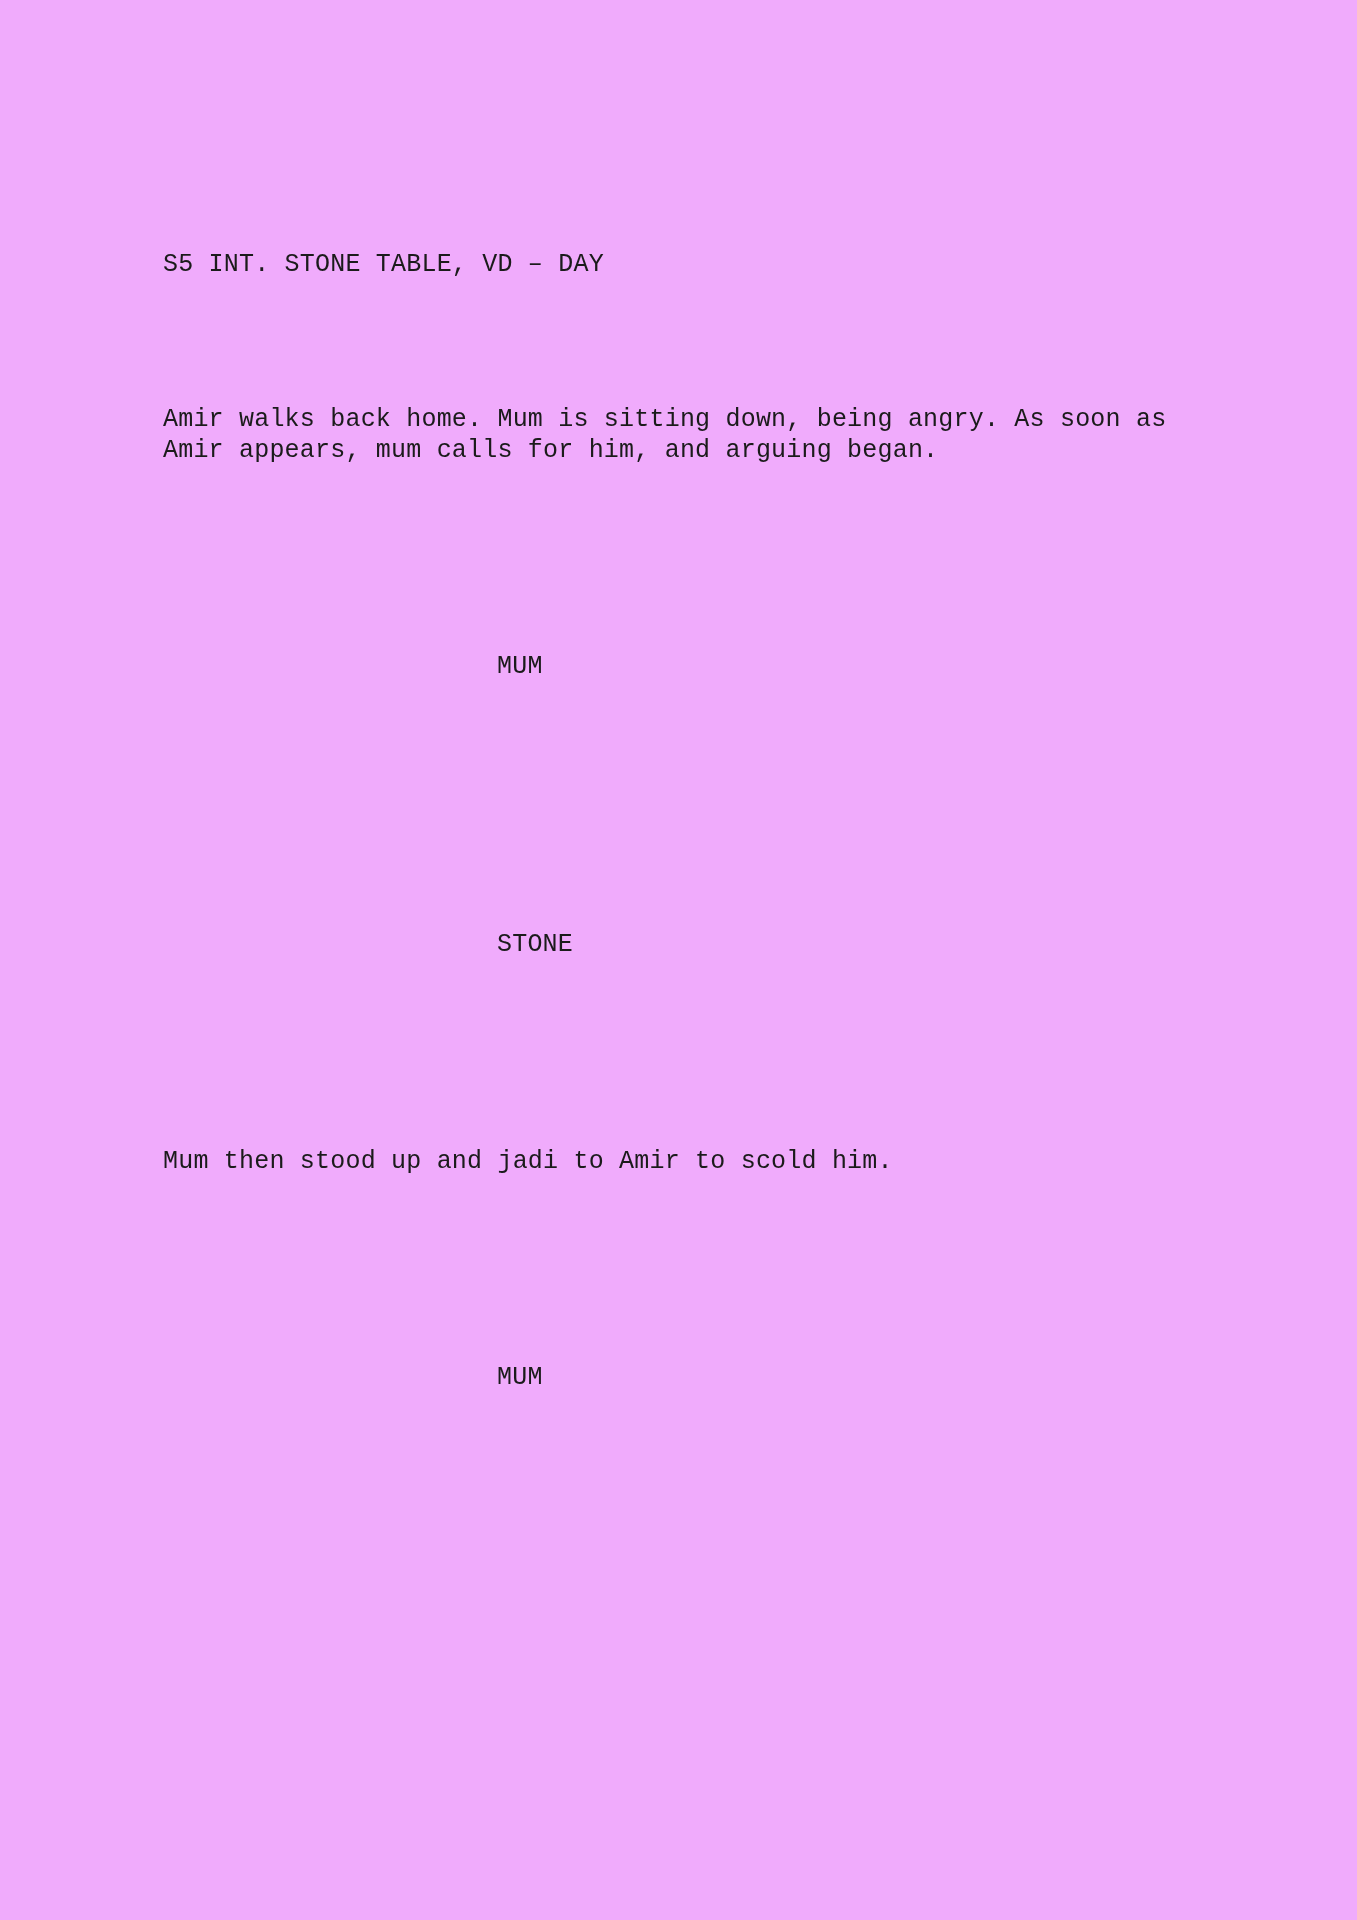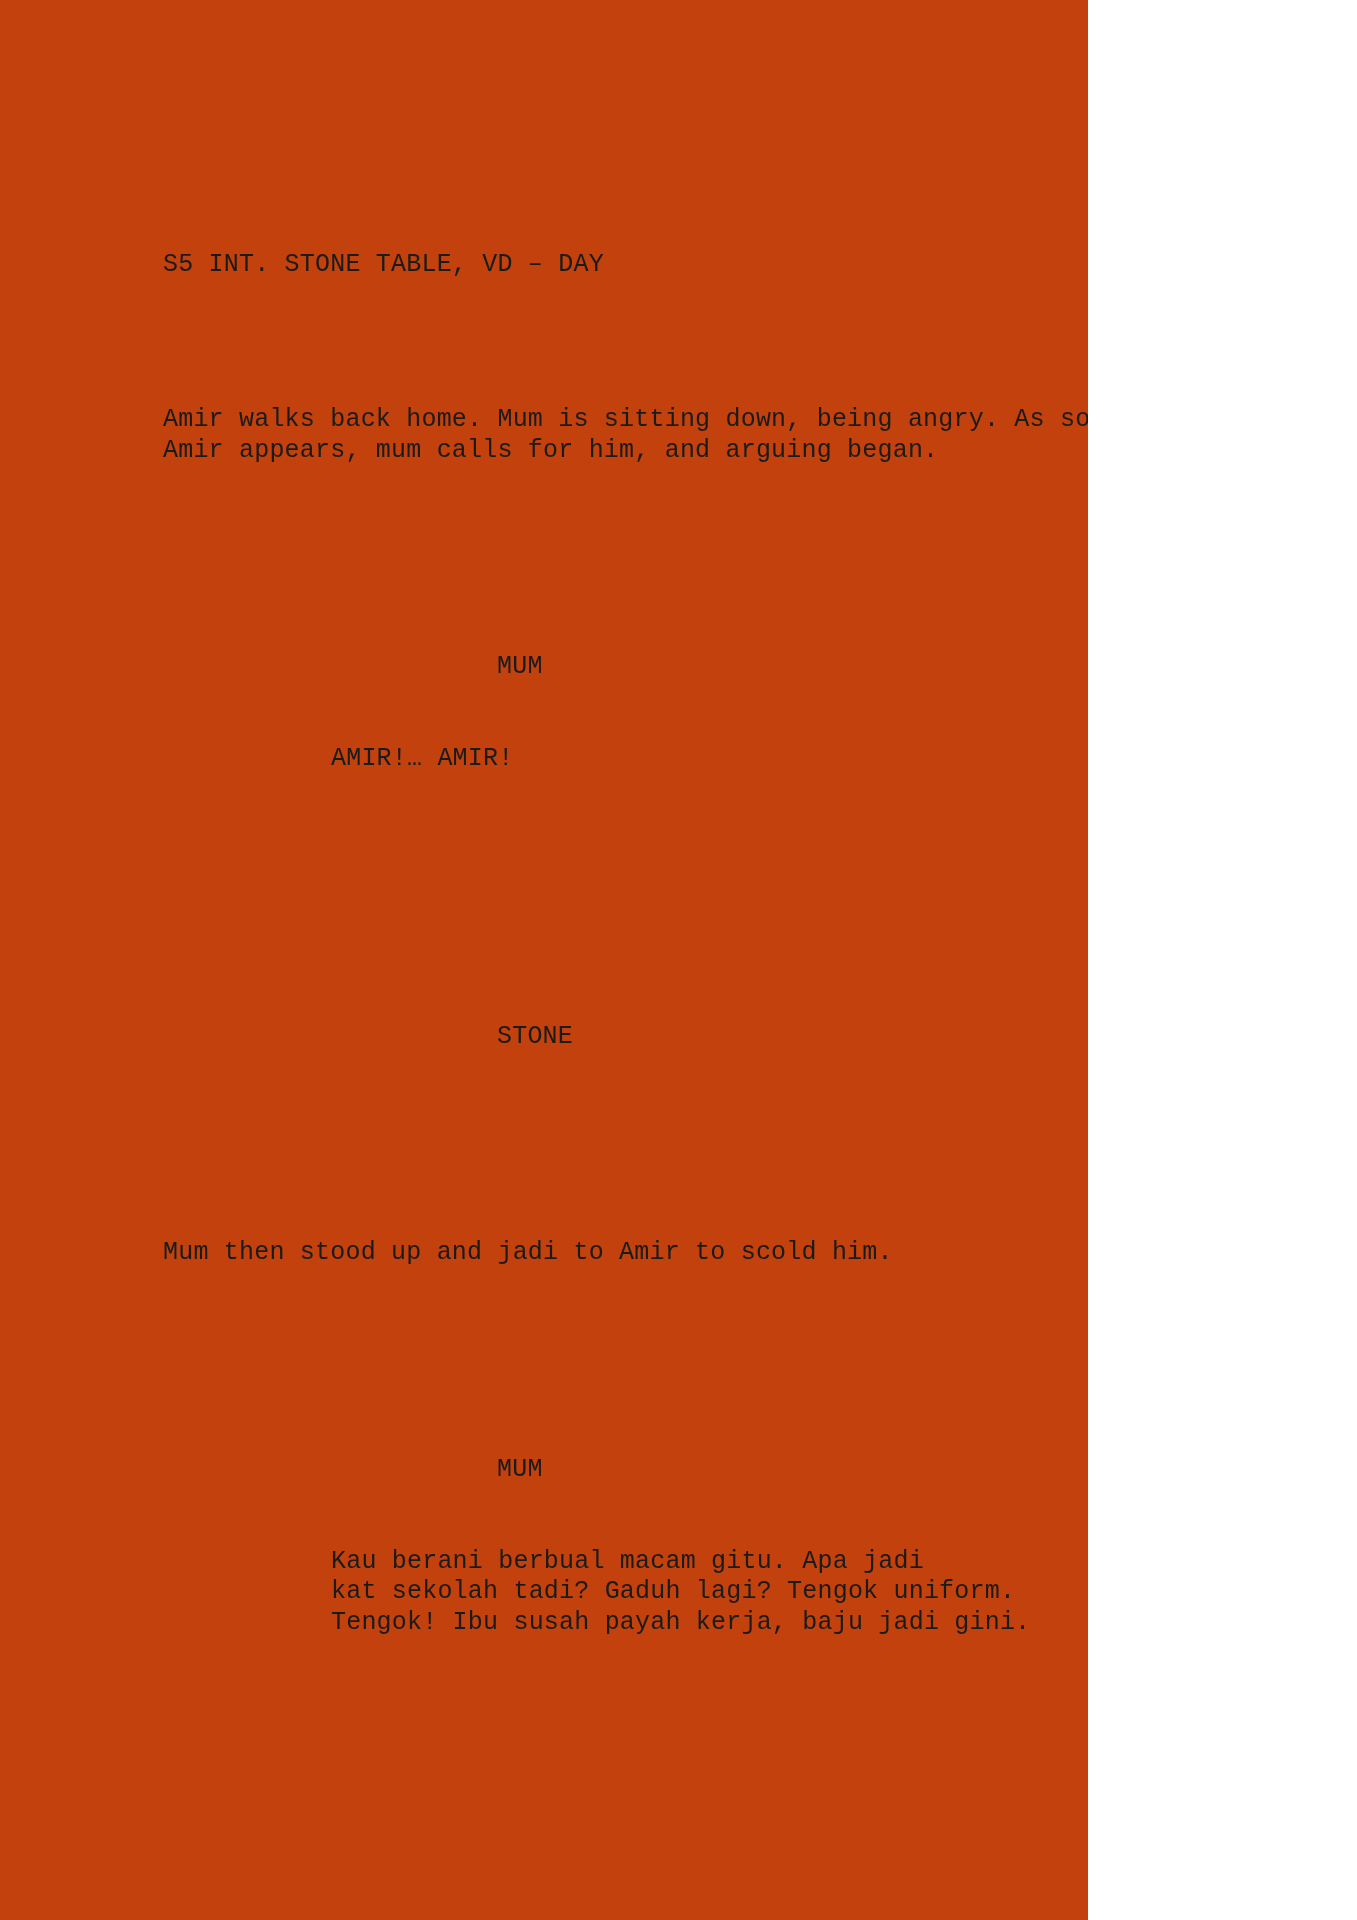--- a/index.html
+++ b/index.html
@@ -2,23 +2,23 @@
 <html><head>
 <meta charset="utf-8">
 <style>
   html, body {
     margin: 0;
     padding: 0;
     background: #ffffff;
   }
   .page {
     position: relative;
-    width: 1088px;
+    width: 1357px;
     height: 1920px;
-    background: #c2410c;
+    background: #f0abfc;
     overflow: hidden;
   }
   .content {
     position: absolute;
     left: 163px;
     top: 158px;
     width: 1110px;
     font-family: "Liberation Mono", "DejaVu Sans Mono", monospace;
     font-size: 25px;
     line-height: 30.6px;
@@ -48,34 +48,30 @@
 <div class="page">
   <div class="content">
 
     <div class="block scene-heading">S5 INT. STONE TABLE, VD – DAY</div>
 
     <div class="block action">Amir walks back home. Mum is sitting down, being angry. As soon as
 Amir appears, mum calls for him, and arguing began.</div>
 
     <div class="block dialogue-block">
       <div class="character">MUM</div>
-      <div class="dialogue">AMIR!… AMIR!</div>
     </div>
 
     <div class="block dialogue-block">
       <div class="character">STONE</div>
     </div>
 
     <div class="block action">Mum then stood up and jadi to Amir to scold him.</div>
 
     <div class="block dialogue-block">
       <div class="character">MUM</div>
-      <div class="dialogue">Kau berani berbual macam gitu. Apa jadi
-kat sekolah tadi? Gaduh lagi? Tengok uniform.
-Tengok! Ibu susah payah kerja, baju jadi gini.</div>
     </div>
 
     <div class="block dialogue-block">
       
       
     </div>
 
     
 
     

